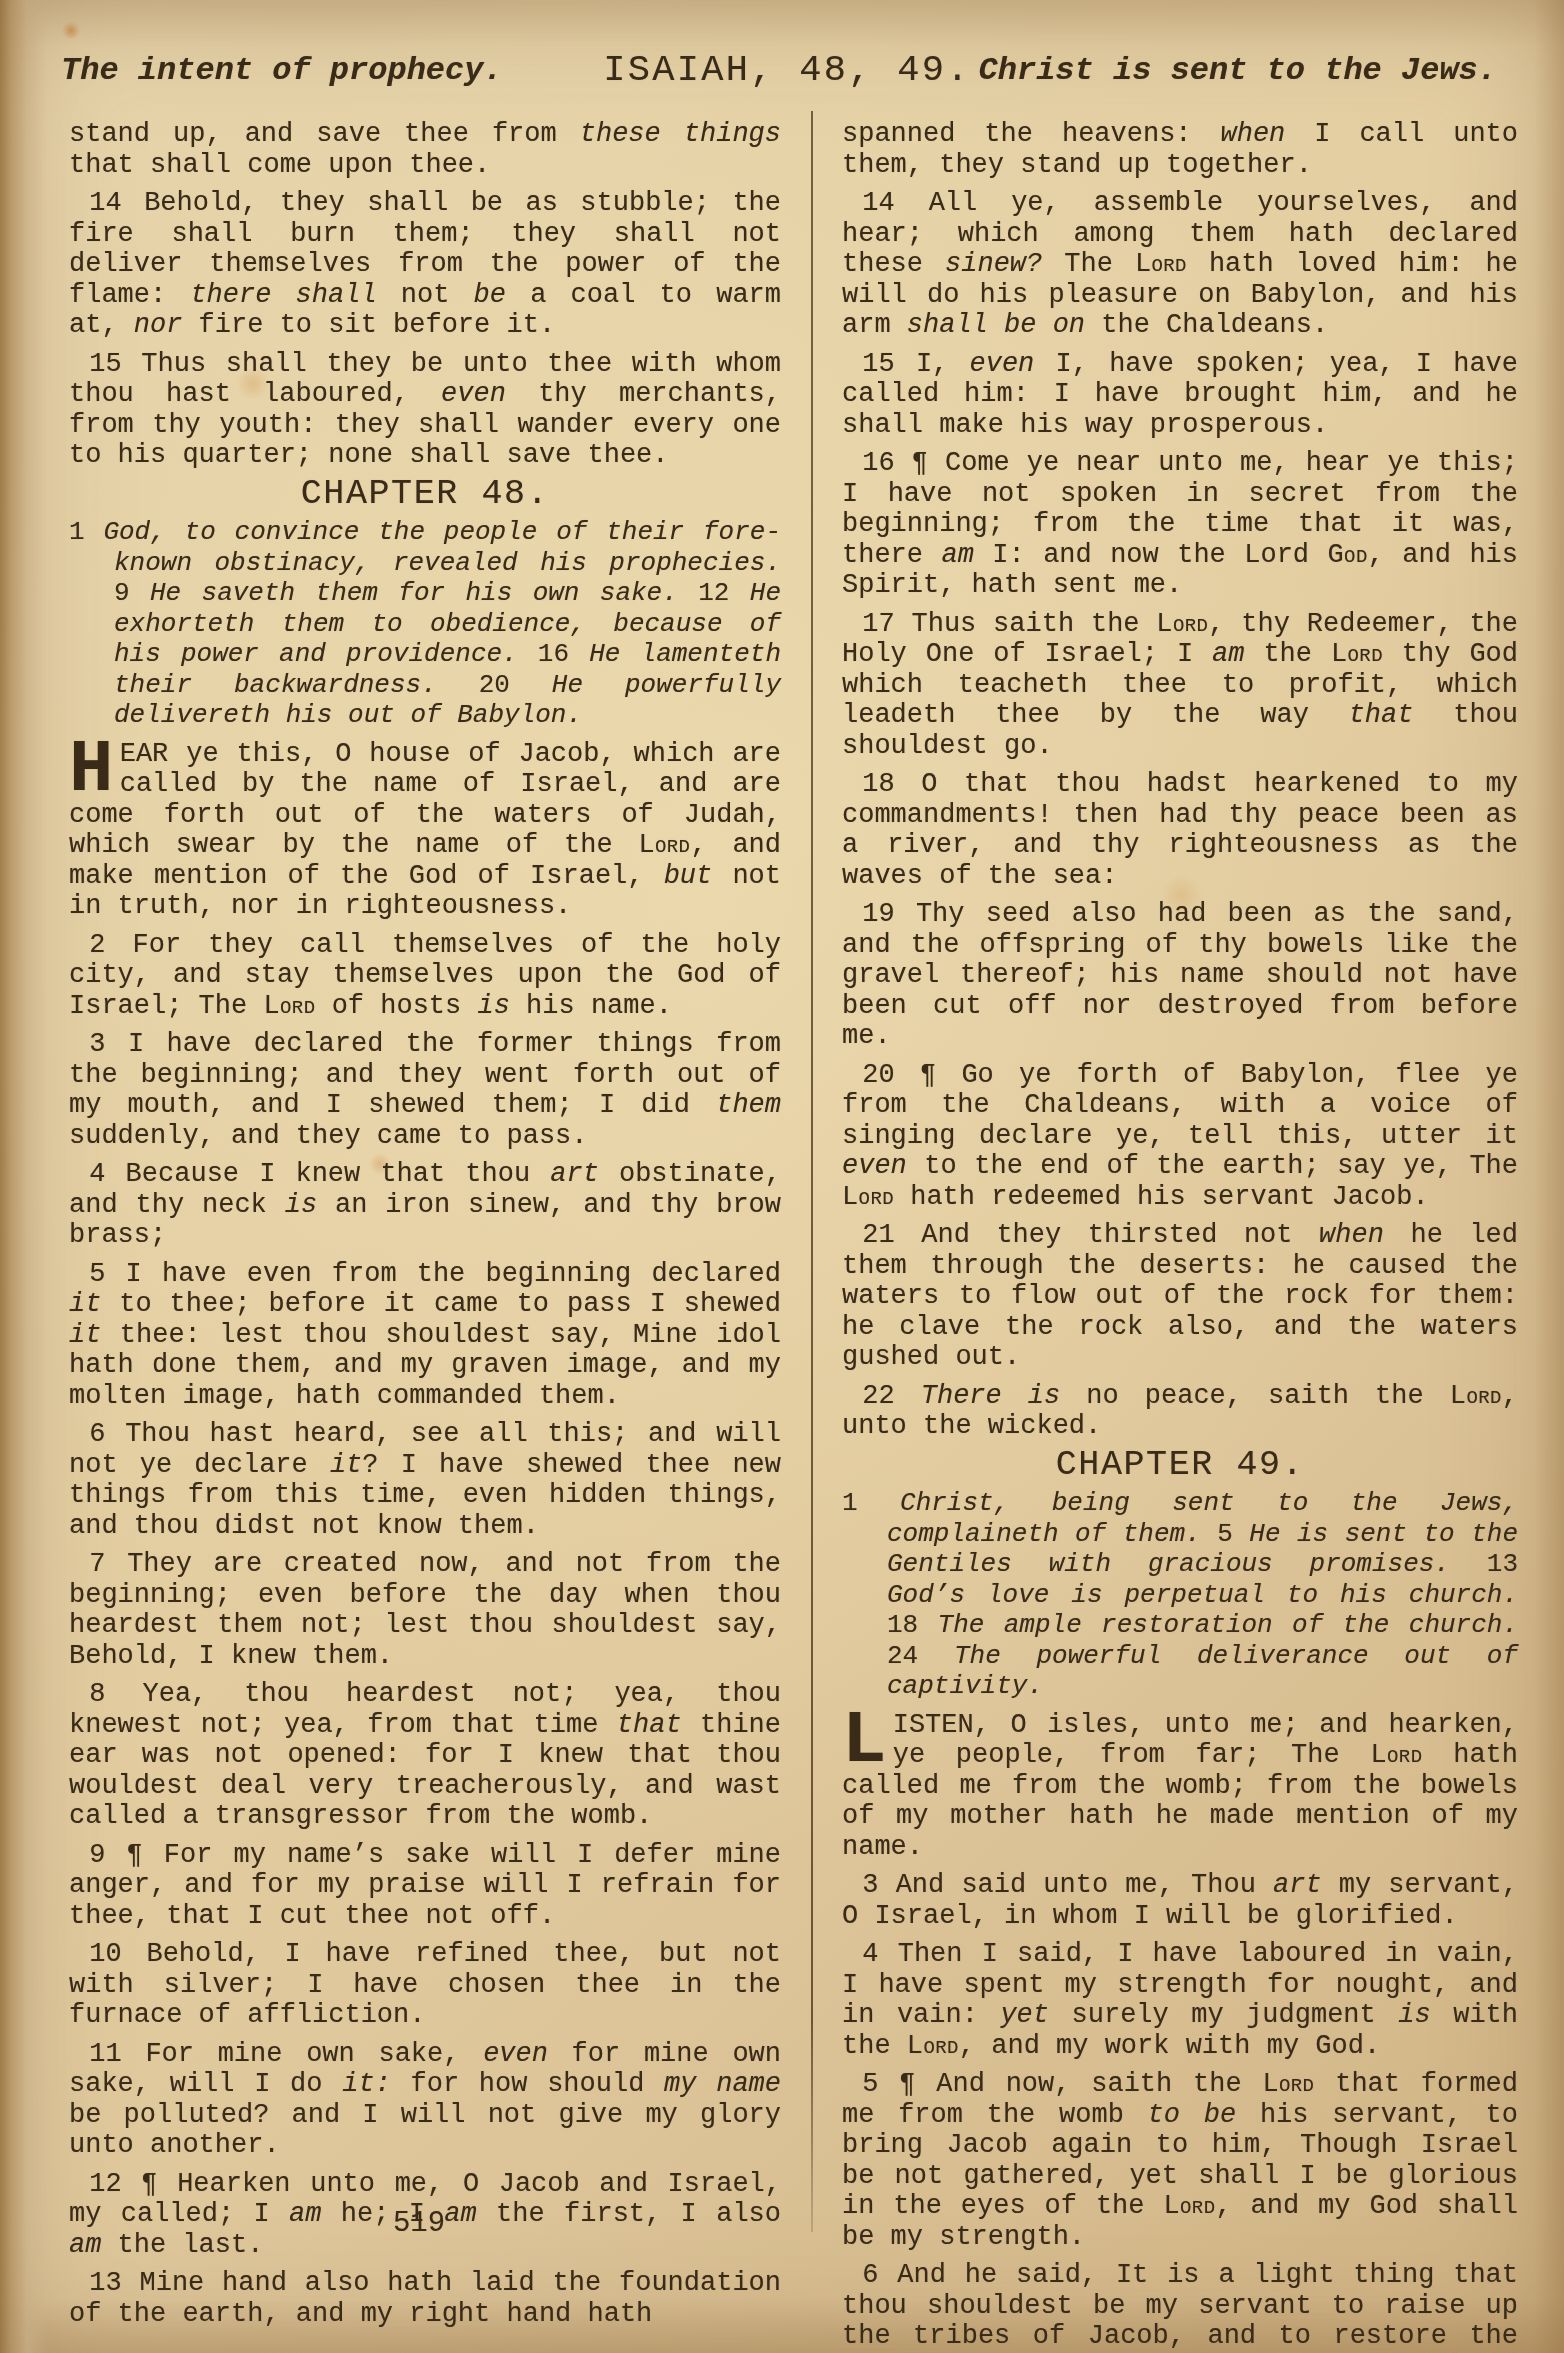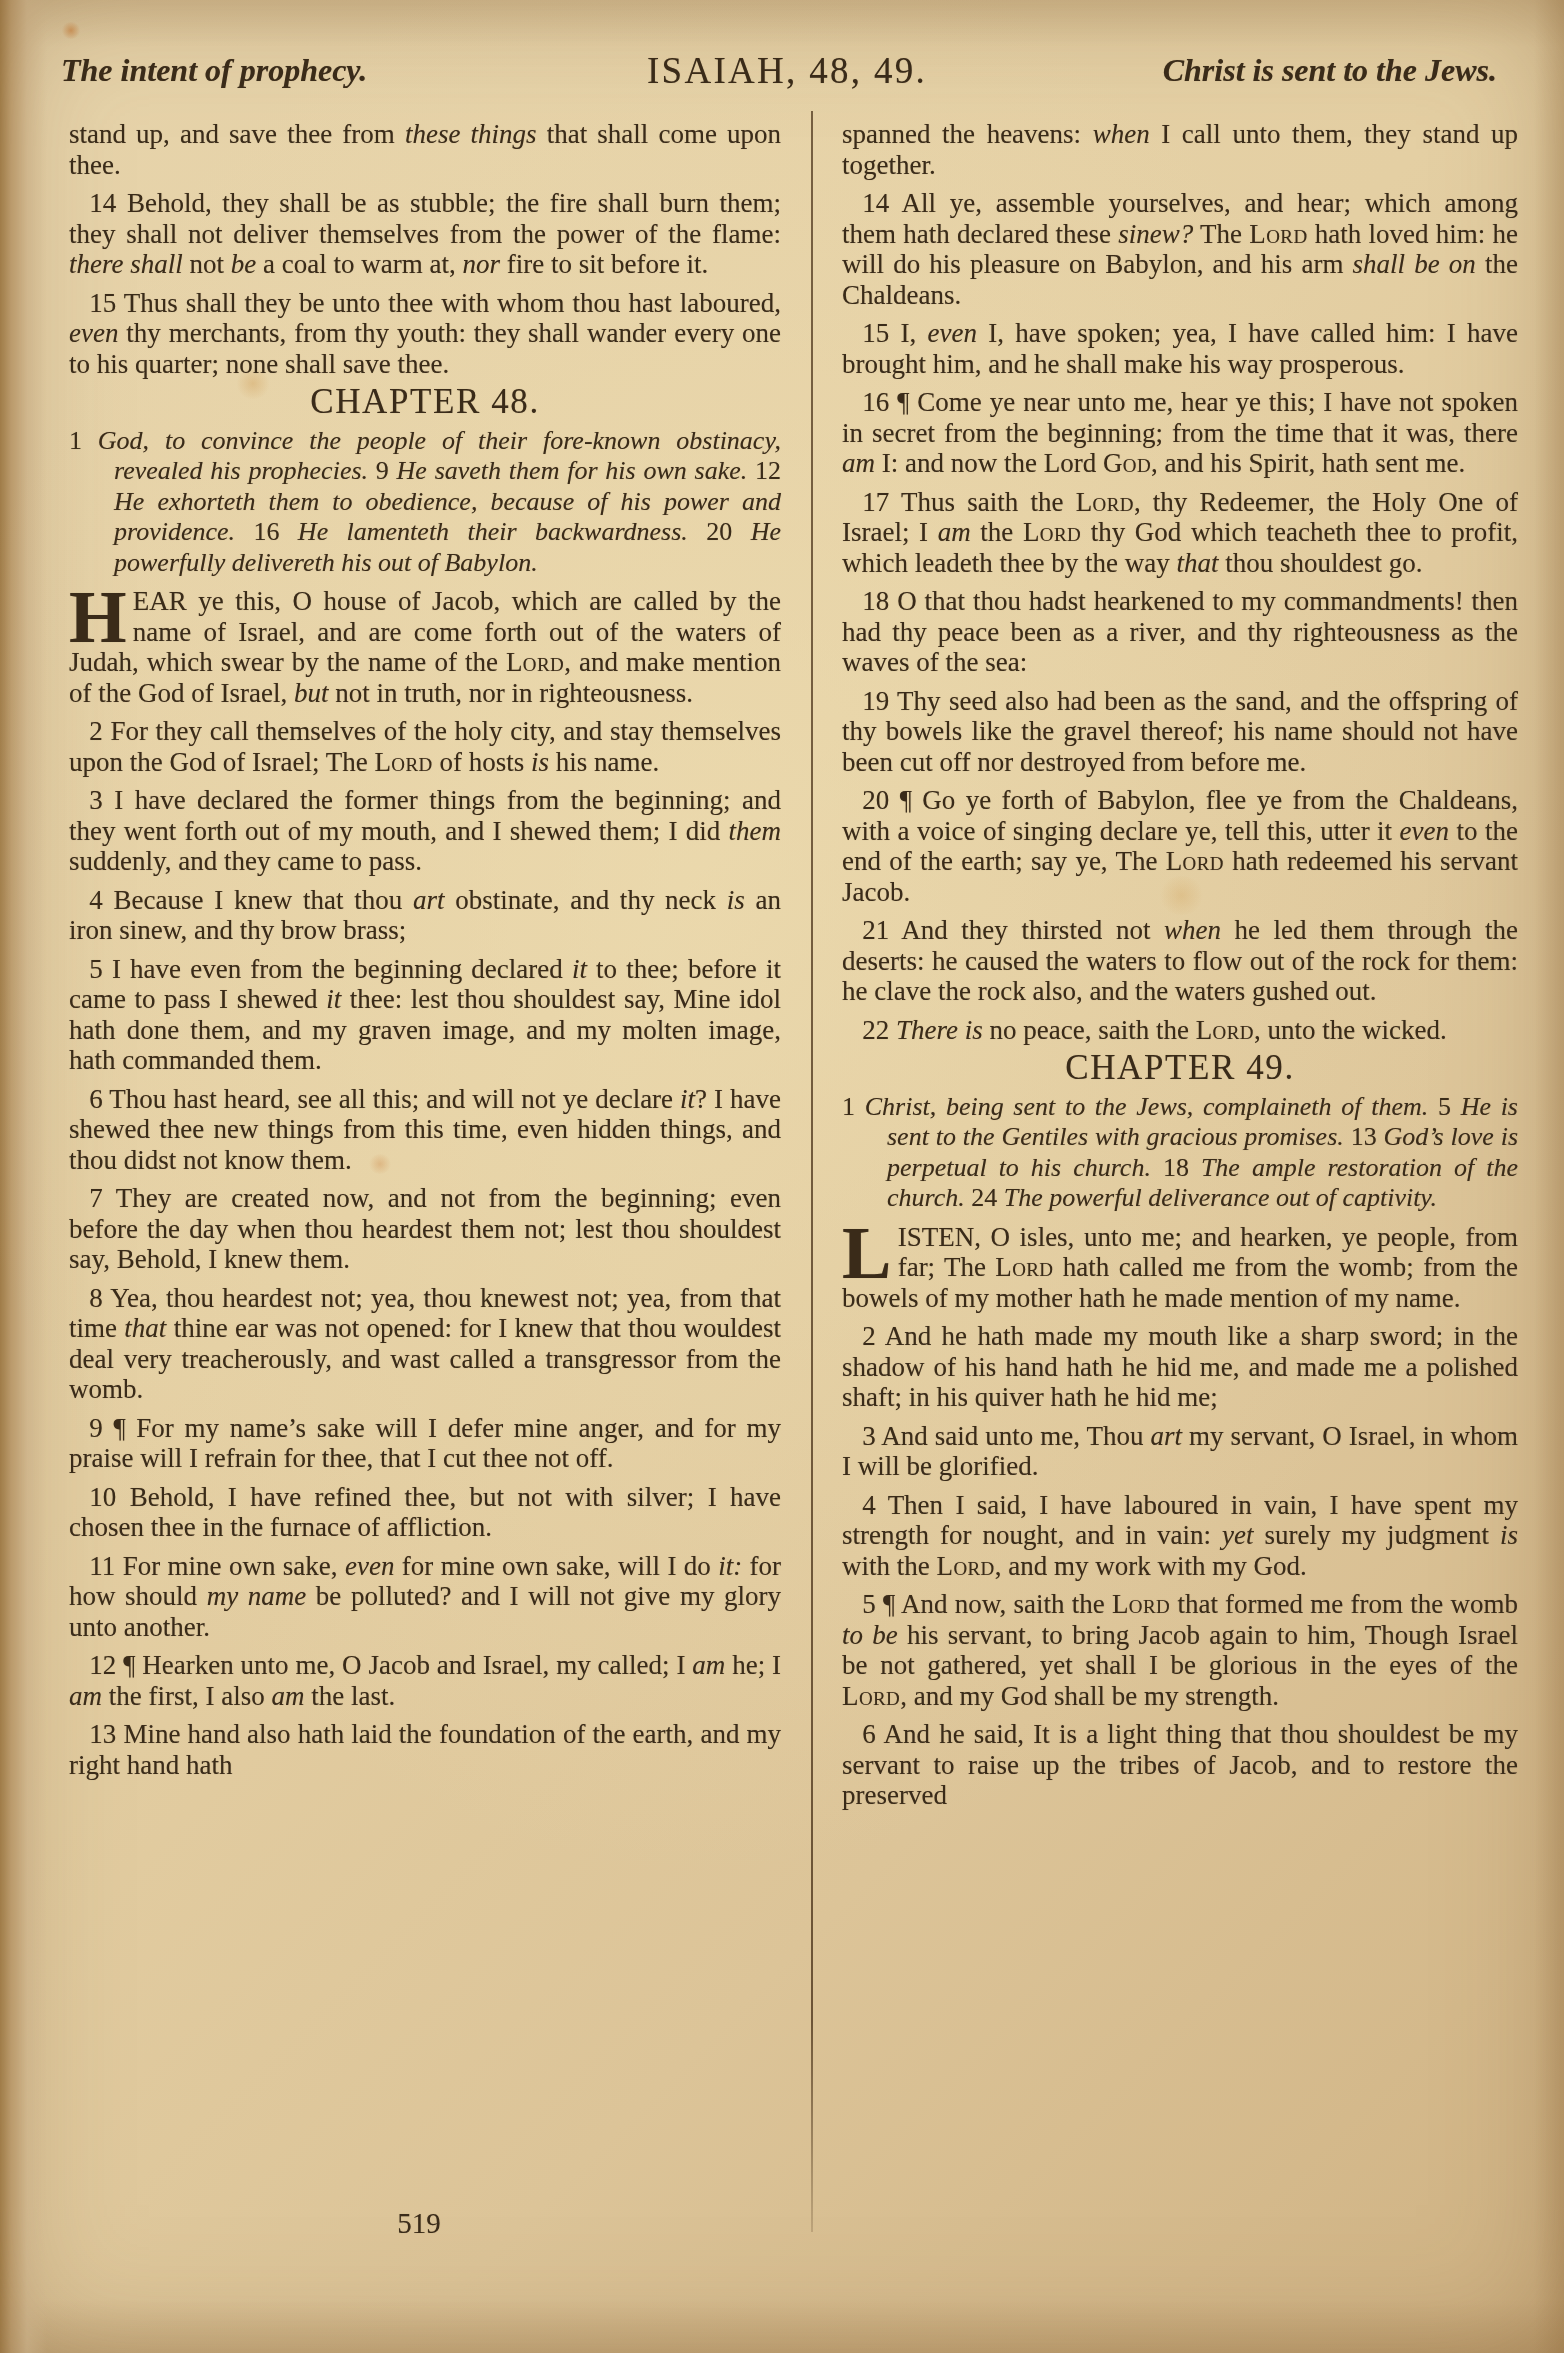--- a/index.html
+++ b/index.html
@@ -1,21 +1,21 @@
 <!DOCTYPE html>
 <html style="font-size:12.5px"><head>
 <meta charset="utf-8">
 <style>
   html,body{margin:0;padding:0;background:#6b5336;}
   .page{
     position:relative;
     width:1565px;height:2354px;
     margin:0 auto;
     overflow:hidden;
-    font-family:Liberation Serif, serif;
+    font-family:Liberation Mono, monospace;
     color:#3a2b19;
     background:
       radial-gradient(ellipse 1095px 1408px at 45% 38%, rgba(240,224,180,.55), rgba(0,0,0,0) 70%),
       linear-gradient(90deg, #a8854f 0px, #c7a878 11px, #dcc49a 27px, rgba(0,0,0,0) 47px),
       linear-gradient(270deg, rgba(150,112,62,.30) 0px, rgba(0,0,0,0) 31px),
       linear-gradient(0deg, rgba(150,112,62,.25) 0px, rgba(0,0,0,0) 55px),
       linear-gradient(180deg, rgba(150,112,62,.18) 0px, rgba(0,0,0,0) 47px),
       linear-gradient(135deg,#e7d4ab 0%,#e4cfa3 40%,#dcc498 70%,#cfb283 100%);
     box-shadow: inset 0 0 125px rgba(120,85,45,.38);
   }
@@ -92,21 +92,20 @@
       <p class="verse"><span class="vnum">16</span> ¶ Come ye near unto me, hear ye this; I have not spoken in secret from the beginning; from the time that it was, there <i>am</i> I: and now the Lord <span class="sc">God</span>, and his Spirit, hath sent me.</p>
       <p class="verse"><span class="vnum">17</span> Thus saith the <span class="sc">Lord</span>, thy Redeemer, the Holy One of Israel; I <i>am</i> the <span class="sc">Lord</span> thy God which teacheth thee to profit, which leadeth thee by the way <i>that</i> thou shouldest go.</p>
       <p class="verse"><span class="vnum">18</span> O that thou hadst hearkened to my commandments! then had thy peace been as a river, and thy righteousness as the waves of the sea:</p>
       <p class="verse"><span class="vnum">19</span> Thy seed also had been as the sand, and the offspring of thy bowels like the gravel thereof; his name should not have been cut off nor destroyed from before me.</p>
       <p class="verse"><span class="vnum">20</span> ¶ Go ye forth of Babylon, flee ye from the Chaldeans, with a voice of singing declare ye, tell this, utter it <i>even</i> to the end of the earth; say ye, The <span class="sc">Lord</span> hath redeemed his servant Jacob.</p>
       <p class="verse"><span class="vnum">21</span> And they thirsted not <i>when</i> he led them through the deserts: he caused the waters to flow out of the rock for them: he clave the rock also, and the waters gushed out.</p>
       <p class="verse"><span class="vnum">22</span> <i>There is</i> no peace, saith the <span class="sc">Lord</span>, unto the wicked.</p>
       <p class="chapter">CHAPTER 49.</p>
       <p class="summary"><span class="up">1</span> Christ, being sent to the Jews, complaineth of them. <span class="up">5</span> He is sent to the Gentiles with gracious promises. <span class="up">13</span> God’s love is perpetual to his church. <span class="up">18</span> The ample restoration of the church. <span class="up">24</span> The powerful deliverance out of captivity.</p>
       <p class="dropcap"><span class="drop">L</span>ISTEN, O isles, unto me; and hearken, ye people, from far; The <span class="sc">Lord</span> hath called me from the womb; from the bowels of my mother hath he made mention of my name.</p>
-      <p class="verse"><span class="vnum">2</span> And he hath made my mouth like a sharp sword; in the shadow of his hand hath he hid me, and made me a polished shaft; in his quiver hath he hid me;</p>
       <p class="verse"><span class="vnum">3</span> And said unto me, Thou <i>art</i> my servant, O Israel, in whom I will be glorified.</p>
       <p class="verse"><span class="vnum">4</span> Then I said, I have laboured in vain, I have spent my strength for nought, and in vain: <i>yet</i> surely my judgment <i>is</i> with the <span class="sc">Lord</span>, and my work with my God.</p>
       <p class="verse"><span class="vnum">5</span> ¶ And now, saith the <span class="sc">Lord</span> that formed me from the womb <i>to be</i> his servant, to bring Jacob again to him, Though Israel be not gathered, yet shall I be glorious in the eyes of the <span class="sc">Lord</span>, and my God shall be my strength.</p>
       <p class="verse"><span class="vnum">6</span> And he said, It is a light thing that thou shouldest be my servant to raise up the tribes of Jacob, and to restore the preserved</p>
     </div>
 
   <div class="page-number">519</div>
 </div>
 
 

